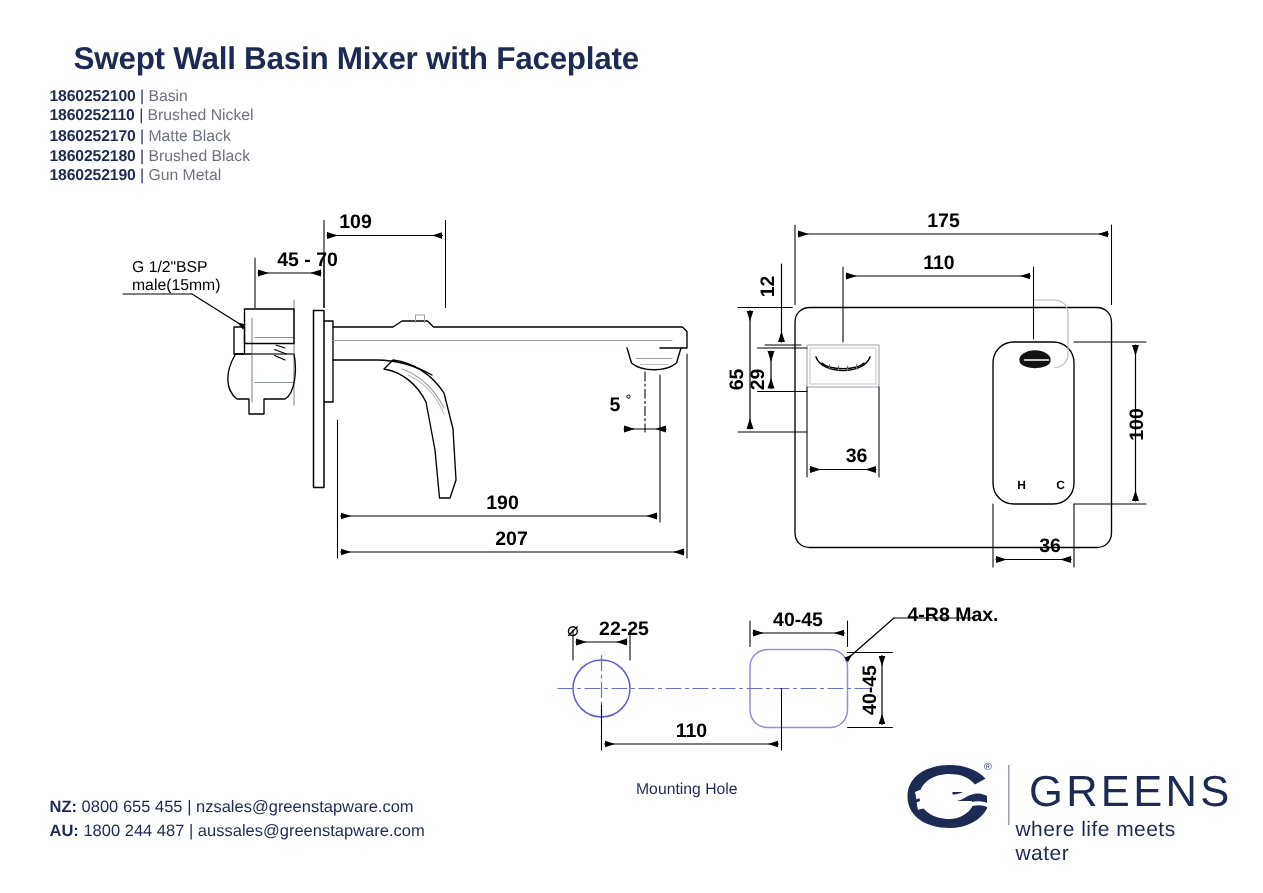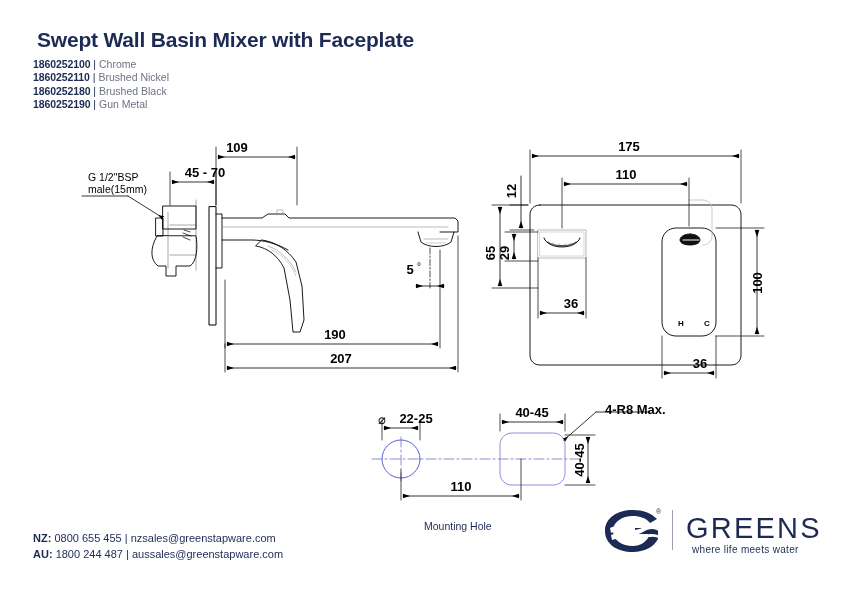--- a/index.html
+++ b/index.html
@@ -10,21 +10,21 @@
     color:#1d2a53;
     position:relative;
     overflow:hidden;
   }
   .page{position:absolute;inset:0;}
 
   
   #header{position:absolute;left:33px;top:28px;}
   #product-title{
     font-size:21px;font-weight:bold;color:#1d2a53;
-    letter-spacing:-0.2px;line-height:1.1;margin:0 0 7px 4px;white-space:nowrap;
+    letter-spacing:-0.2px;line-height:1.1;margin:0 0 7px 16px;white-space:nowrap;
   }
   .sku-row{font-size:10.5px;line-height:13.2px;white-space:nowrap;}
   .sku-code{color:#1d2a53;font-weight:bold;letter-spacing:-0.1px;}
   .sku-sep{color:#1d2a53;}
   .sku-finish{color:#6c7280;}
 
   
   #drawing{position:absolute;left:0;top:0;width:842px;height:469px;}
   #drawing svg{display:block;}
 
@@ -35,22 +35,22 @@
   .contact-phone{font-weight:normal;text-align:center;}
   .contact-bar{color:#1d2a53;}
   .contact-email{color:#1d2a53;}
 
   #footer-logo{position:absolute;left:600px;top:506px;width:215px;height:56px;}
   #logo-word{
     position:absolute;left:86px;top:6px;
     font-size:29px;letter-spacing:2.2px;color:#1d2a53;font-weight:normal;
   }
   #logo-tagline{
-    position:absolute;left:92px;top:38px;
-    font-size:10px;letter-spacing:0.3px;color:#1d2a53;
+    position:absolute;left:77px;top:38px;
+    font-size:14px;letter-spacing:0.3px;color:#1d2a53;
   }
   #logo-divider{position:absolute;left:72px;top:4px;width:1px;height:40px;background:#9aa0b0;}
   #logo-mark{position:absolute;left:0px;top:2px;width:66px;height:46px;}
   #logo-reg{position:absolute;left:56px;top:2px;font-size:7px;color:#1d2a53;}
 
   .caption-mounting{
     position:absolute;left:424px;top:520px;
     font-size:10.5px;color:#1d2a53;white-space:nowrap;
   }
 </style>
@@ -58,26 +58,31 @@
 <body>
 
 <div class="page">
 
   <div id="header">
     <div id="product-title">Swept Wall Basin Mixer with Faceplate</div>
 
     <div class="sku-row">
       <span class="sku-code">1860252100</span>
       <span class="sku-sep">|</span>
-      <span class="sku-finish">Chrome</span>
+      <span class="sku-finish">Basin</span>
     </div>
     <div class="sku-row">
       <span class="sku-code">1860252110</span>
       <span class="sku-sep">|</span>
       <span class="sku-finish">Brushed Nickel</span>
+    </div>
+    <div class="sku-row">
+      <span class="sku-code">1860252170</span>
+      <span class="sku-sep">|</span>
+      <span class="sku-finish">Matte Black</span>
     </div>
     <div class="sku-row">
       <span class="sku-code">1860252180</span>
       <span class="sku-sep">|</span>
       <span class="sku-finish">Brushed Black</span>
     </div>
     <div class="sku-row">
       <span class="sku-code">1860252190</span>
       <span class="sku-sep">|</span>
       <span class="sku-finish">Gun Metal</span>

